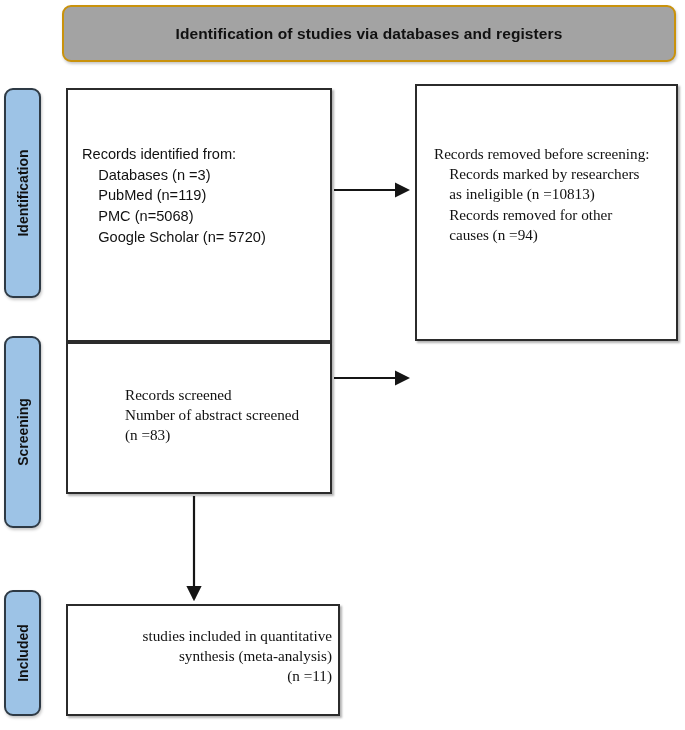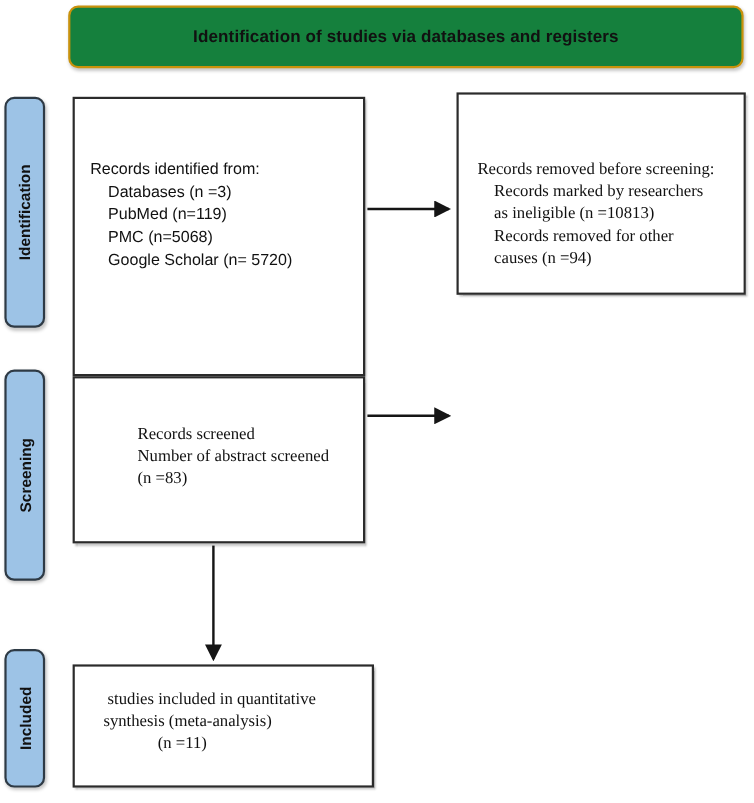--- a/index.html
+++ b/index.html
@@ -23,21 +23,21 @@
   }
 
   
   .banner {
     position: absolute;
     left: 62px;
     top: 5px;
     width: 614px;
     height: 57px;
     box-sizing: border-box;
-    background: #15803d;
+    background: #a3a3a3;
     border: 2px solid #c9920c;
     border-radius: 9px;
     display: flex;
     align-items: center;
     justify-content: center;
     box-shadow: 1px 2px 3px rgba(0,0,0,0.22);
   }
   .banner-text {
     font-family: "Liberation Sans", sans-serif;
     font-weight: bold;
@@ -99,21 +99,21 @@
     left: 14px;
     top: 54px;
     right: 6px;
     font-family: "Liberation Sans", sans-serif;
     font-size: 14.6px;
     line-height: 1.42;
   }
 
   
   #box-removed {
-    left: 415px; top: 84px; width: 263px; height: 184px;
+    left: 415px; top: 84px; width: 263px; height: 257px;
   }
   #box-removed .box-body {
     position: absolute;
     left: 17px;
     top: 58px;
     right: 6px;
   }
 
   
   #box-screened {
@@ -137,23 +137,24 @@
     top: 14px;
     right: 6px;
   }
 
   
   #box-included {
     left: 66px; top: 604px; width: 274px; height: 112px;
   }
   #box-included .box-body {
     position: absolute;
-    left: 26px;
+    left: 0;
     top: 20px;
     right: 6px;
+    text-align: right;
   }
 
   
   #connectors {
     position: absolute;
     left: 0; top: 0;
     width: 685px;
     height: 730px;
     pointer-events: none;
   }

